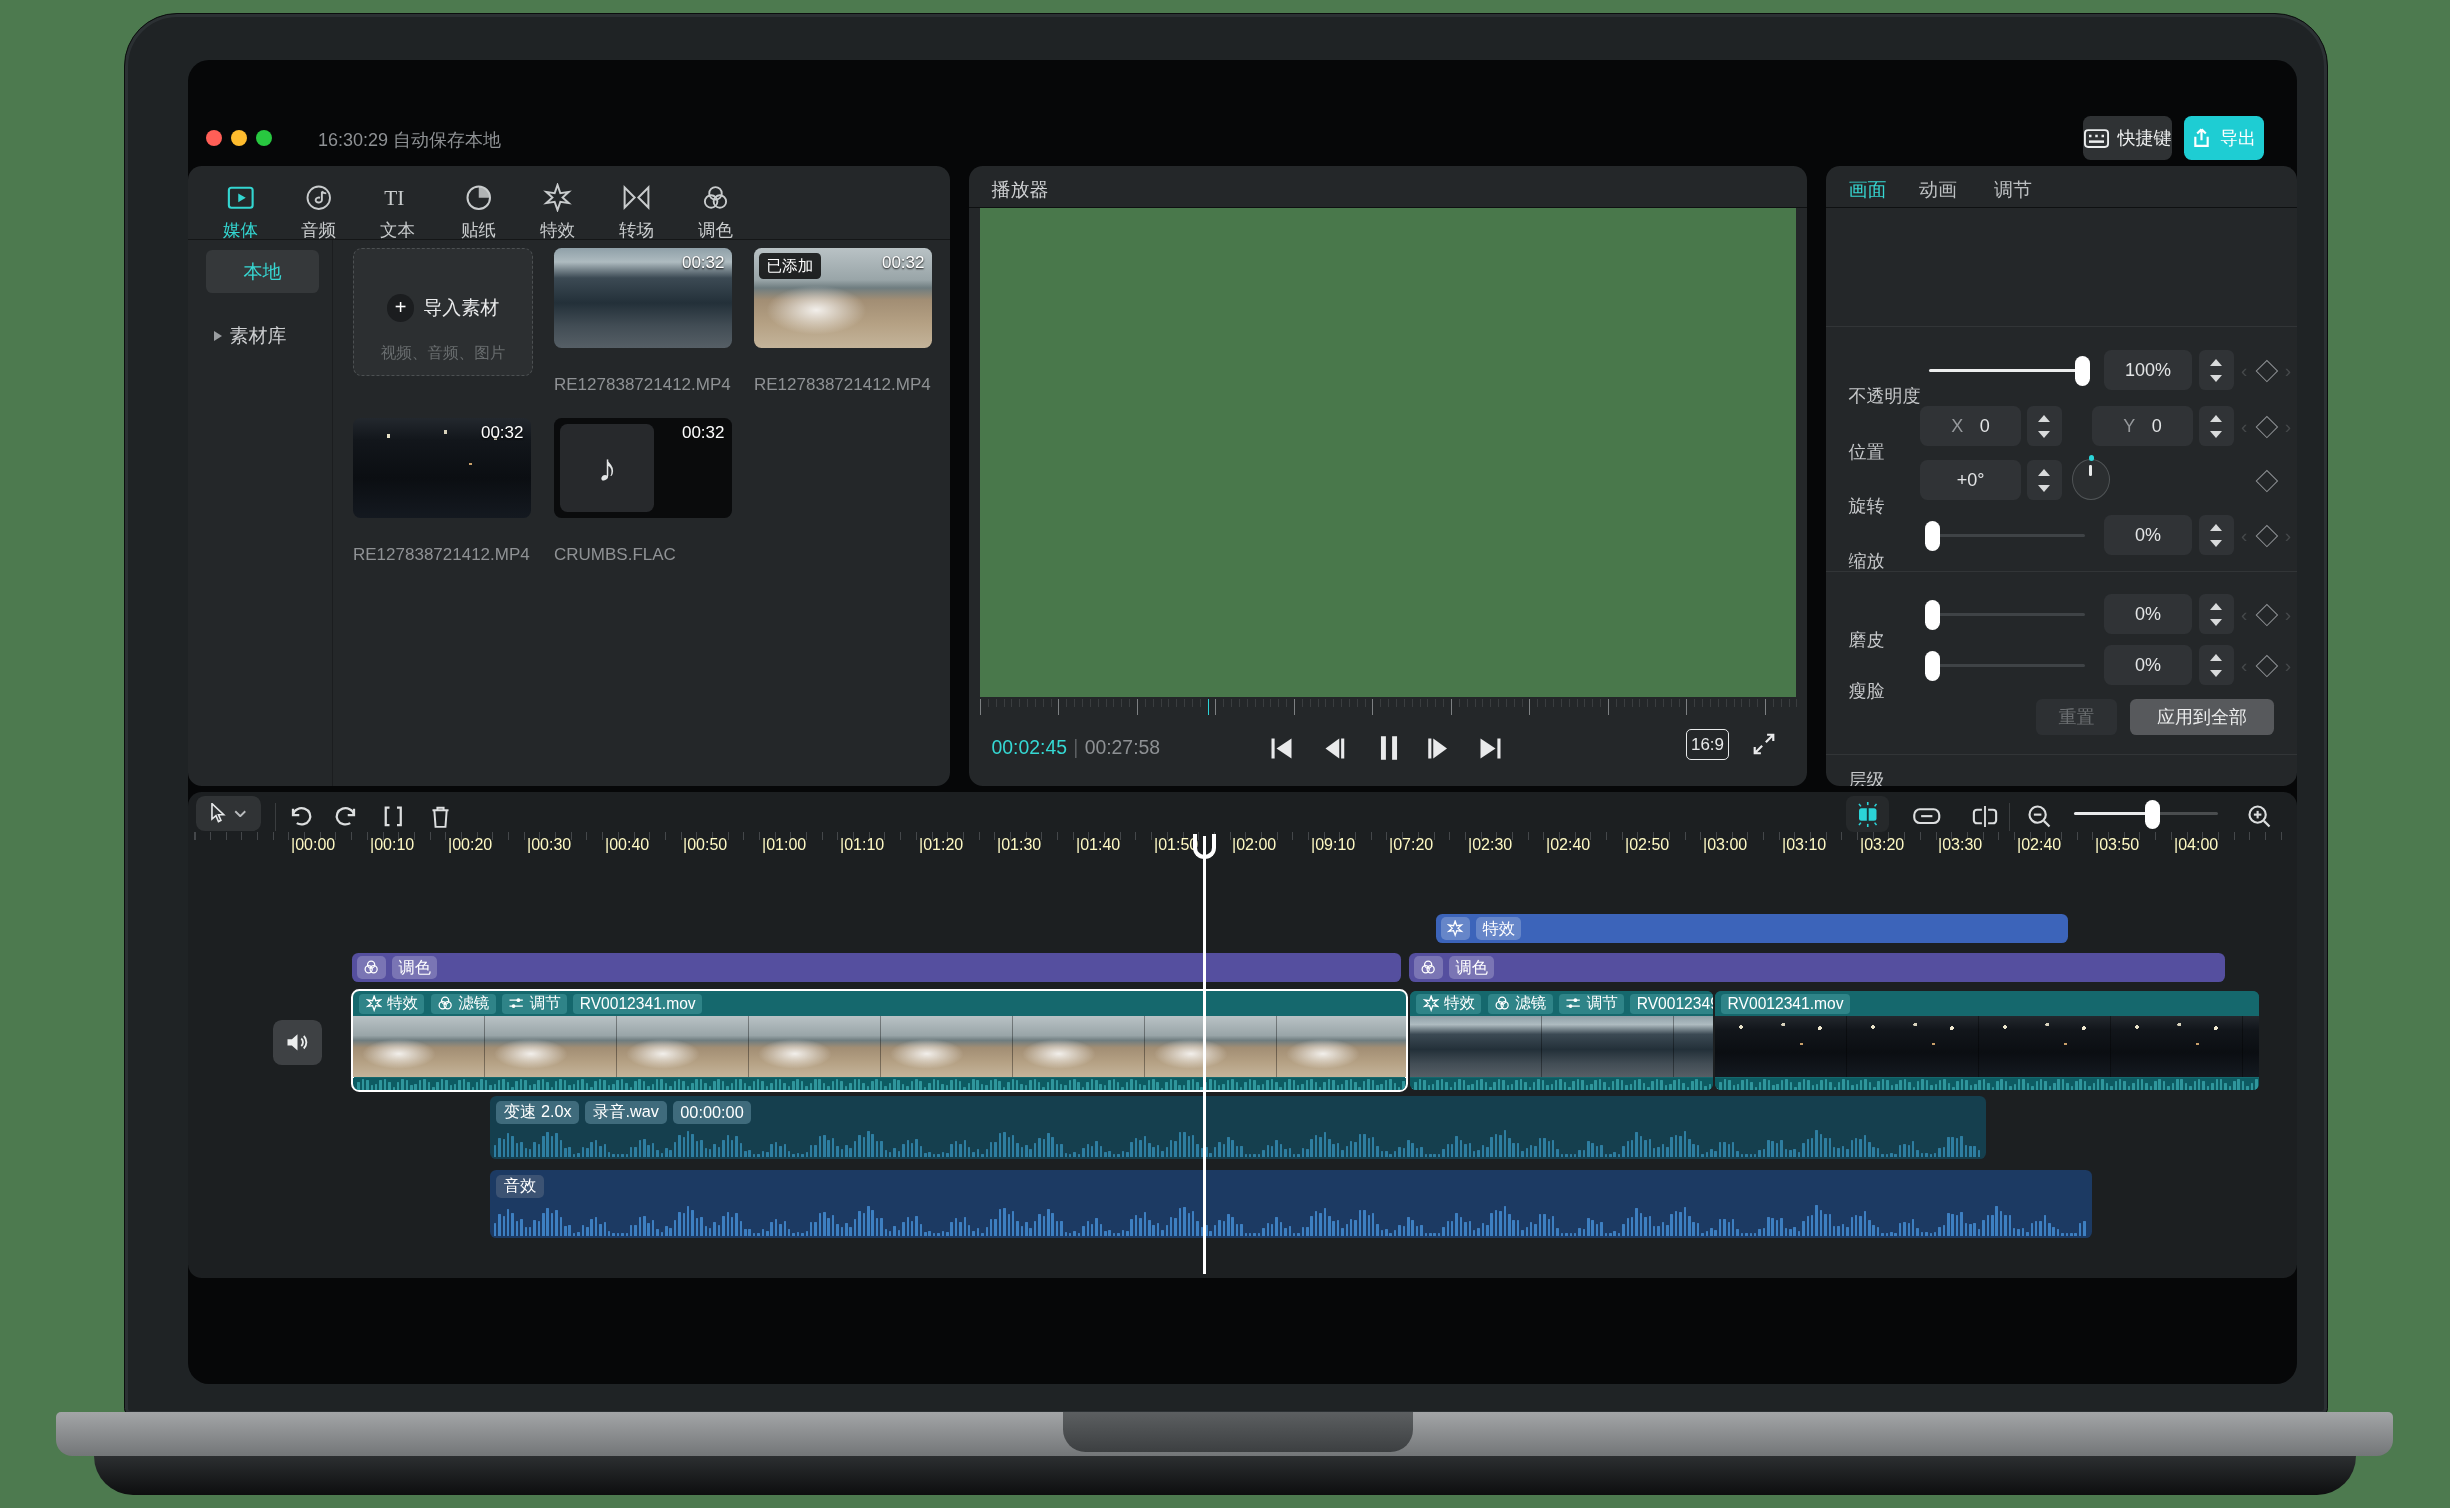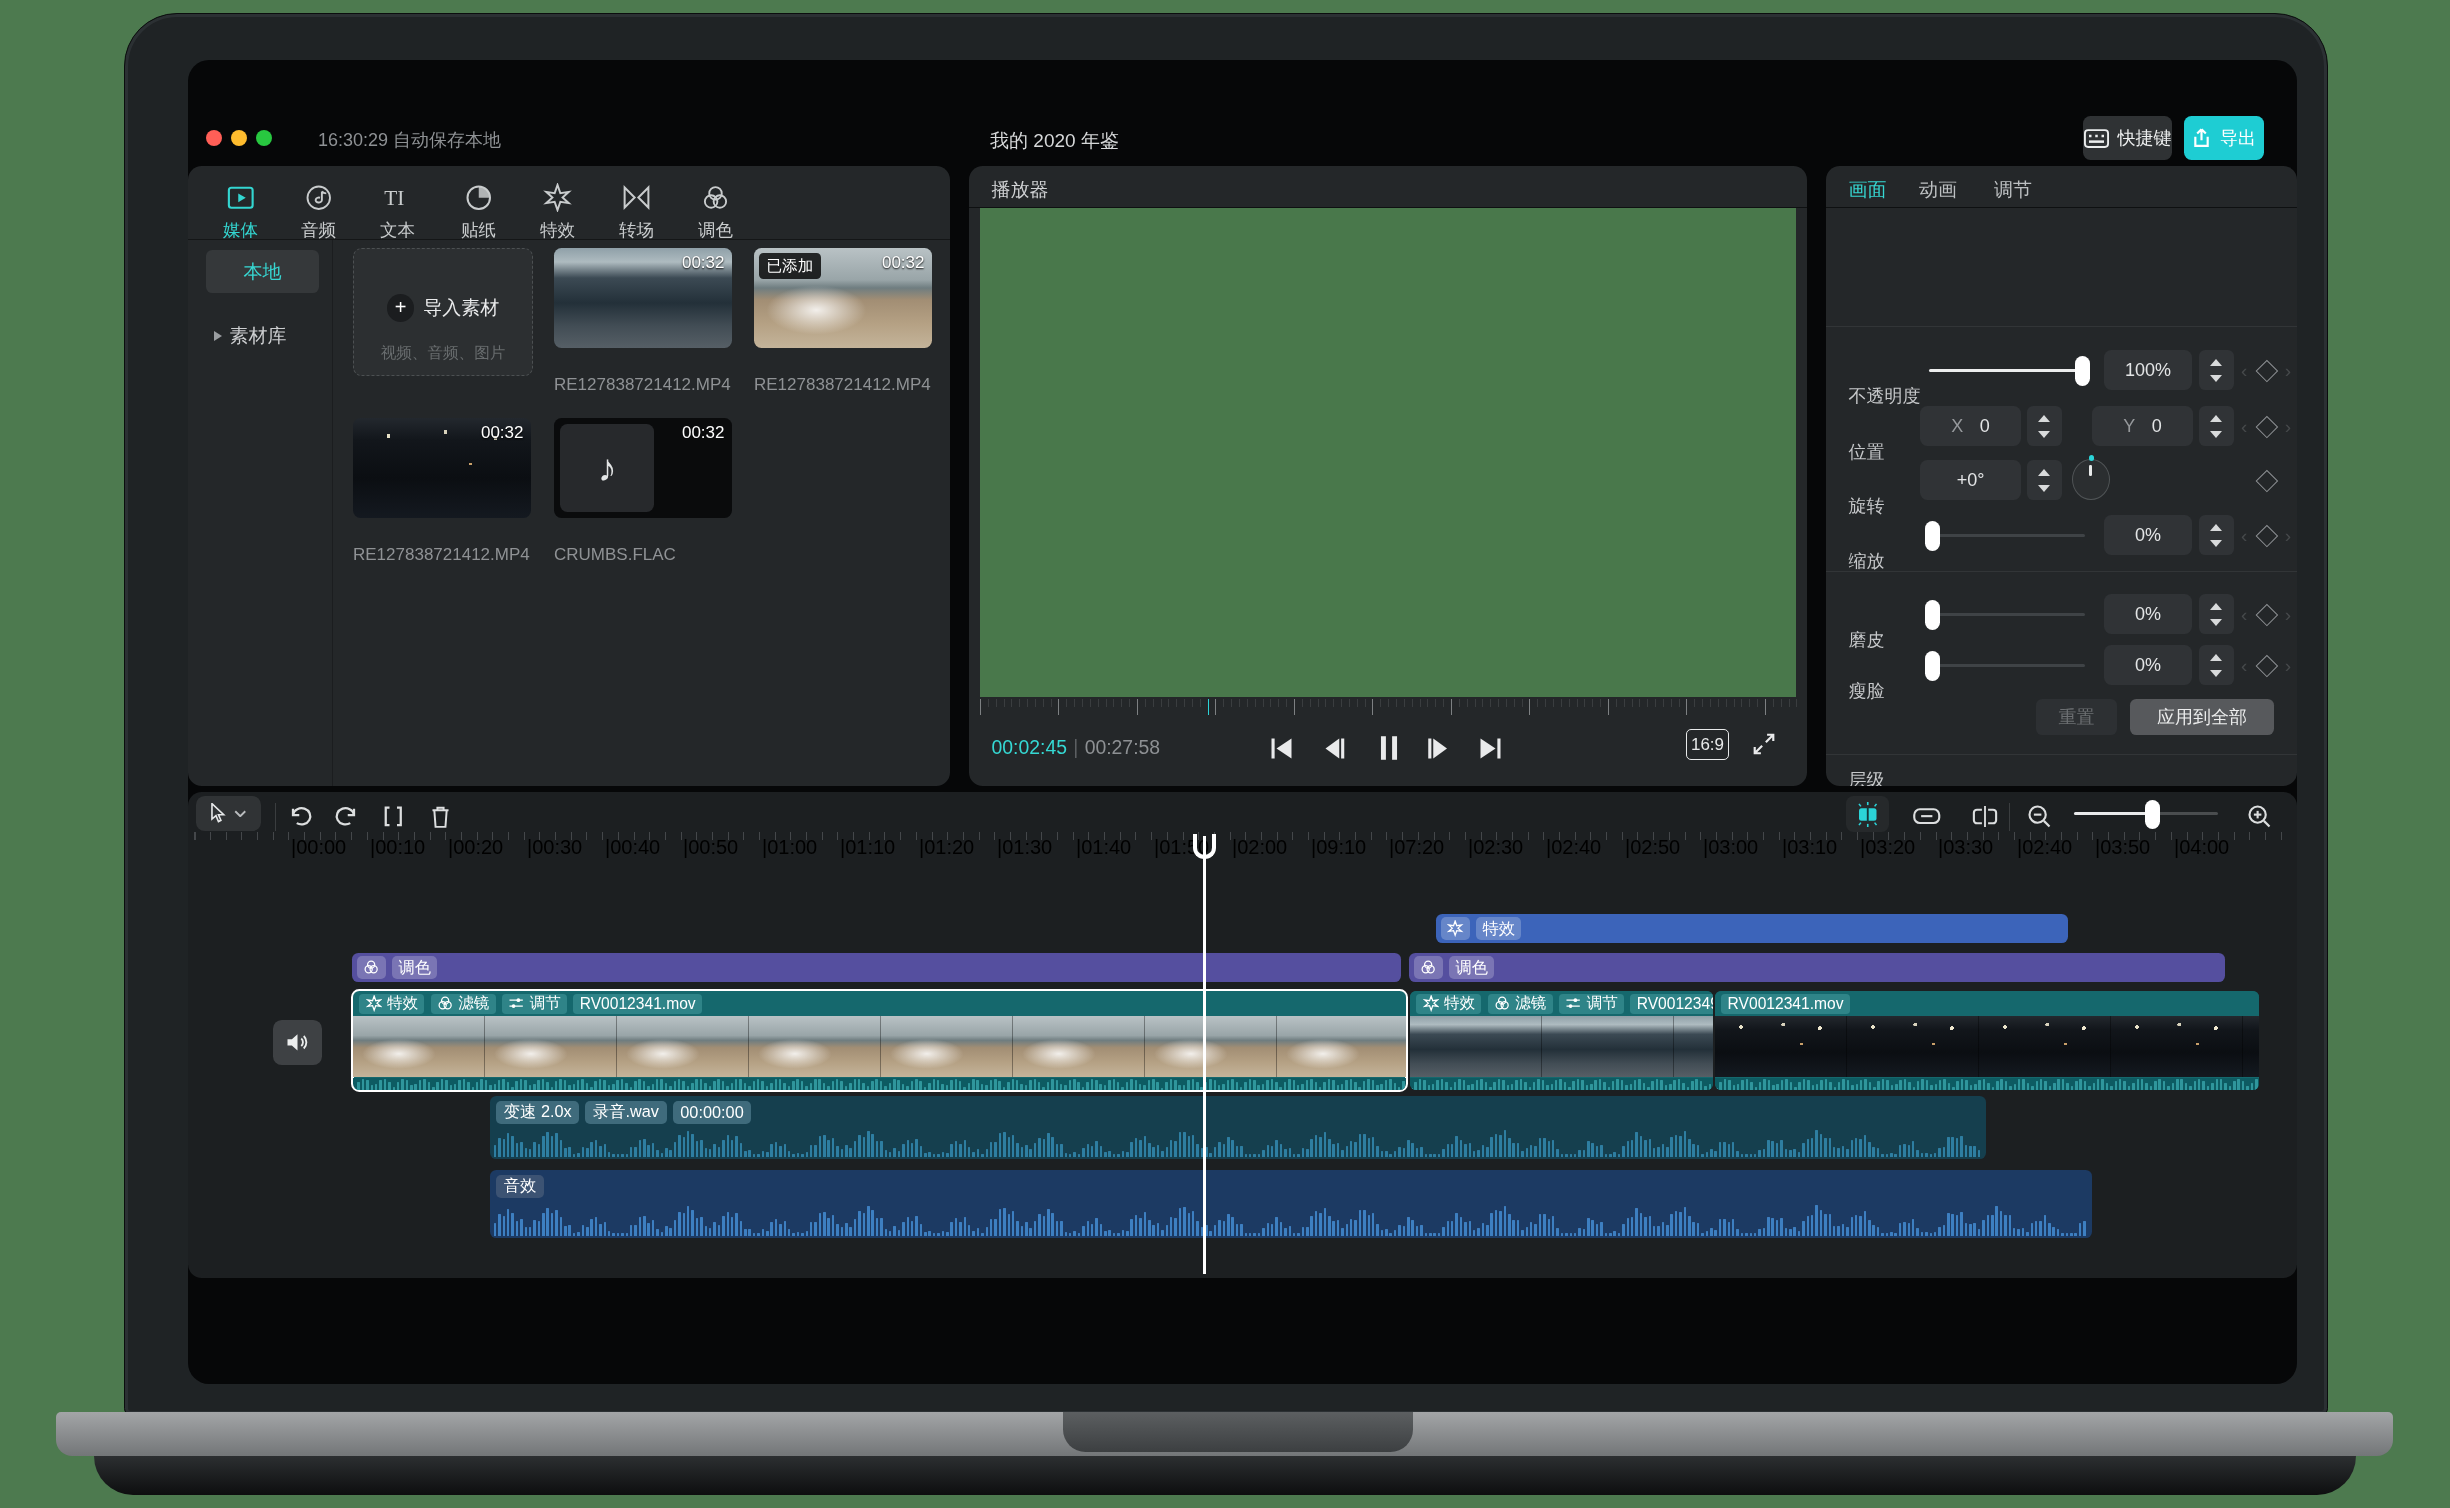--- a/index.html
+++ b/index.html
@@ -117,21 +117,21 @@
   .tbicon{position:absolute;top:799px;width:40px;height:35px;display:flex;align-items:center;justify-content:center;}
   #sel-pill{left:196px;top:796px;width:65px;height:35px;background:#303335;border-radius:8.8px;
             display:flex;align-items:center;justify-content:center;gap:7.5px;position:absolute;}
   .tsep{position:absolute;top:803px;width:1.3px;height:27.5px;background:#3a3d3f;}
   #snap-btn{left:1846px;top:796px;width:43px;height:36px;background:#26292b;border-radius:7.5px;
             display:flex;align-items:center;justify-content:center;position:absolute;}
   #zoom-slider{position:absolute;left:2074px;top:812px;width:144px;height:3.1px;border-radius:1.9px;background:#4a4d4f;}
   #zoom-slider .fill{position:absolute;left:0;top:0;width:78px;height:3.1px;background:#e9eaeb;border-radius:1.9px;}
   #zoom-slider .zthumb{position:absolute;left:71px;top:-12.5px;width:15px;height:29px;border-radius:7.5px;background:#fff;}
   #ruler{position:absolute;left:188px;top:832px;width:2109px;height:26px;overflow:hidden;}
-  .rlab{position:absolute;top:3.8px;font-size:20px;color:#000000;}
+  .rlab{position:absolute;top:3.8px;font-size:16px;color:#fef9c3;}
   .rtick{position:absolute;top:0;width:1.3px;height:7.5px;background:#44474a;}
   .bar{position:absolute;height:29px;border-radius:6.3px;display:flex;align-items:center;gap:6.3px;padding-left:5px;box-sizing:border-box;}
   .bar .bicon,.bar .blab{height:22.5px;border-radius:5px;background:rgba(255,255,255,.22);display:flex;
         align-items:center;justify-content:center;color:#fff;font-size:16.3px;padding:0 6.3px;}
   .clip{position:absolute;border-radius:6.3px;overflow:hidden;background:#15686d;}
   .clip.selected{outline:3.1px solid #fff;outline-offset:-1.3px;}
   .chead{position:absolute;left:0;top:0;width:100%;height:25px;background:#15686d;display:flex;
          align-items:center;gap:6.3px;padding-left:6.3px;box-sizing:border-box;}
   .cbadge{height:20px;background:#2f8488;border-radius:3.8px;color:#fff;font-size:15.6px;display:flex;
           align-items:center;justify-content:center;padding:0 6.3px;gap:5px;white-space:nowrap;}
@@ -160,21 +160,20 @@
   <div class="abs" id="base"></div>
   <div class="abs" id="base-notch"></div>
   <div class="abs" id="base-lip"></div>
 
   <div class="abs" id="app"></div>
 
   <div class="abs tl" style="left:206px;background:#ff5f57"></div>
   <div class="abs tl" style="left:231px;background:#febc2e"></div>
   <div class="abs tl" style="left:256px;background:#28c840"></div>
   <div class="abs" id="autosave">16:30:29 自动保存本地</div>
-  <div class="abs" id="win-title">我的 2020 年鉴</div>
   <div class="abs topbtn" id="btn-shortcut">
     <span>
         <svg width="25" height="19" viewBox="0 0 40 30">
           <rect x="1.5" y="1.5" width="37" height="27" rx="5" fill="none" stroke="#eceeee" stroke-width="3"></rect>
           <rect x="8" y="9" width="4" height="4" fill="#eceeee"></rect>
           <rect x="18" y="9" width="4" height="4" fill="#eceeee"></rect>
           <rect x="28" y="9" width="4" height="4" fill="#eceeee"></rect>
           <rect x="8" y="18" width="24" height="4" fill="#eceeee"></rect>
         </svg>
       </span>

